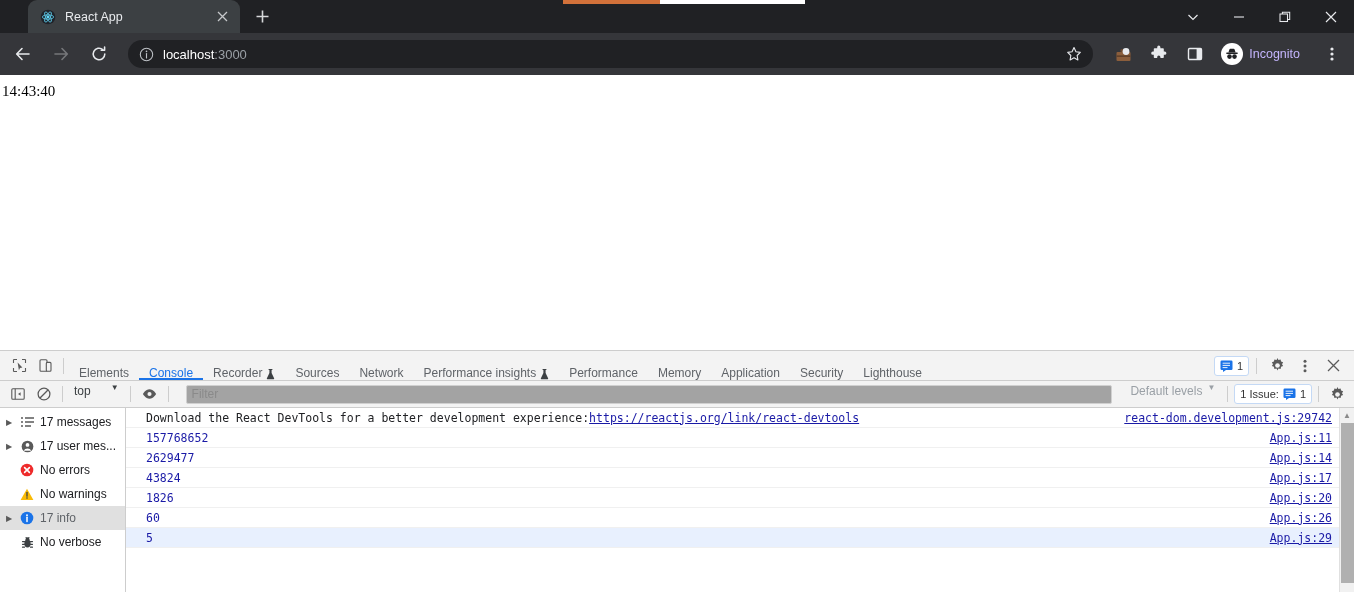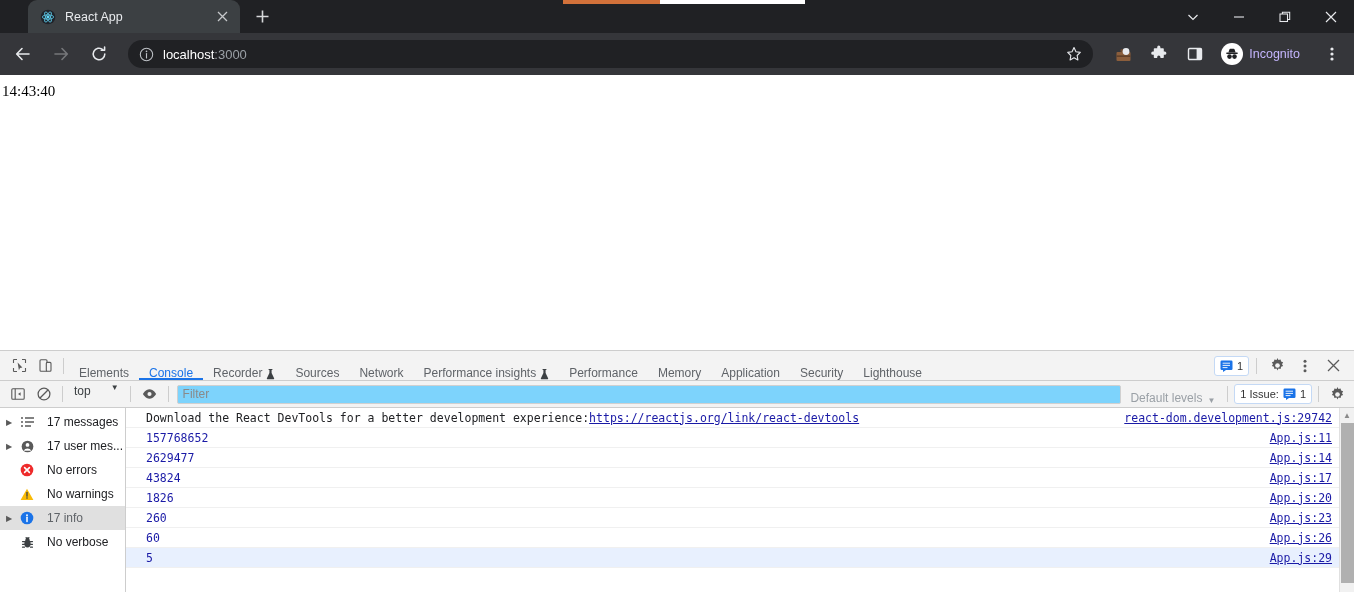--- a/index.html
+++ b/index.html
@@ -128,49 +128,49 @@
   }
   .fb-icon {
     width: 25px; height: 22px; display: flex; align-items: center;
     justify-content: center; color: #5a5a5a; flex: none;
   }
   .ctx-select {
     display: flex; gap: 20px; height: 21px;
     padding: 0 5px; font-size: 12px; color: #3c4043; flex: none;
   }
   .filter-input {
-    flex: 1; height: 19px; margin: 0 2px; background: #7dd3fc;
+    flex: 1; height: 19px; margin: 0 11px; background: #a3a3a3;
     border: 1px solid #d0d0d0; border-radius: 2px;
     font-size: 12px; color: #000; padding: 0 5px; font-family: inherit;
     min-width: 40px;
   }
   .filter-input::placeholder { color: #8a8a8a; }
   .levels-select {
-    display: flex; align-items: flex-end; gap: 5px; height: 21px;
+    display: flex; align-items: flex-start; gap: 5px; height: 21px;
     padding: 0 6px; font-size: 12px; color: #9aa0a6; flex: none;
   }
   .caret { font-size: 8px; line-height: 1; }
 
   .dt-body { flex: 1; display: flex; min-height: 0; }
 
   .console-sidebar {
     width: 126px; flex: none; background: #ffffff;
     border-right: 1px solid #cdcdcd; padding-top: 2px; overflow: hidden;
   }
   .cs-item {
     height: 24px; display: flex; align-items: center; gap: 5px;
     padding-left: 4px; font-size: 12px; color: #202124; white-space: nowrap;
   }
   .cs-item.selected { background: #e0e0e0; color: #5f6368; }
   .cs-arrow {
     width: 10px; flex: none; font-size: 8px; color: #5a5a5a;
     display: flex; align-items: center; justify-content: center;
   }
   .cs-icon { width: 16px; height: 16px; flex: none; display: flex; align-items: center; justify-content: center; }
-  .cs-label { overflow: hidden; text-overflow: ellipsis; margin-left: 7px; }
+  .cs-label { overflow: hidden; text-overflow: ellipsis; }
 
   .console-messages { flex: 1; position: relative; overflow: hidden; background: #fff; }
   .msg-row {
     min-height: 20px; border-bottom: 1px solid #f0f0f0;
     display: flex; align-items: center; padding: 1px 0 1px 20px;
     font-family: "DejaVu Sans Mono", monospace; font-size: 11.5px;
   }
   .msg-row.highlight { background: #e8f0fe; }
   .msg-text { color: #202124; white-space: nowrap; }
   .msg-text.num { color: #1a1aa6; }
@@ -564,24 +564,20 @@
         <div class="msg-row">
           <span class="msg-text num">43824</span>
           <a class="msg-src" href="#">App.js:17</a>
         </div>
 
         <div class="msg-row">
           <span class="msg-text num">1826</span>
           <a class="msg-src" href="#">App.js:20</a>
         </div>
 
-        <div class="msg-row">
-          <span class="msg-text num">260</span>
-          <a class="msg-src" href="#">App.js:23</a>
-        </div>
 
         <div class="msg-row">
           <span class="msg-text num">60</span>
           <a class="msg-src" href="#">App.js:26</a>
         </div>
 
         <div class="msg-row highlight">
           <span class="msg-text num">5</span>
           <a class="msg-src" href="#">App.js:29</a>
         </div>

